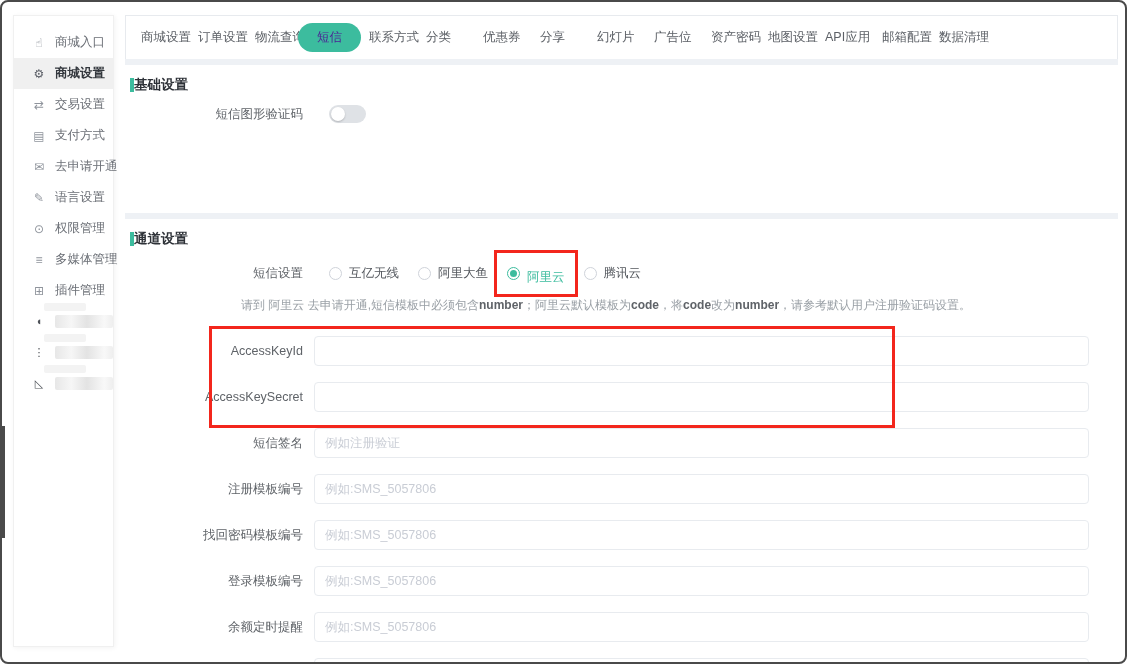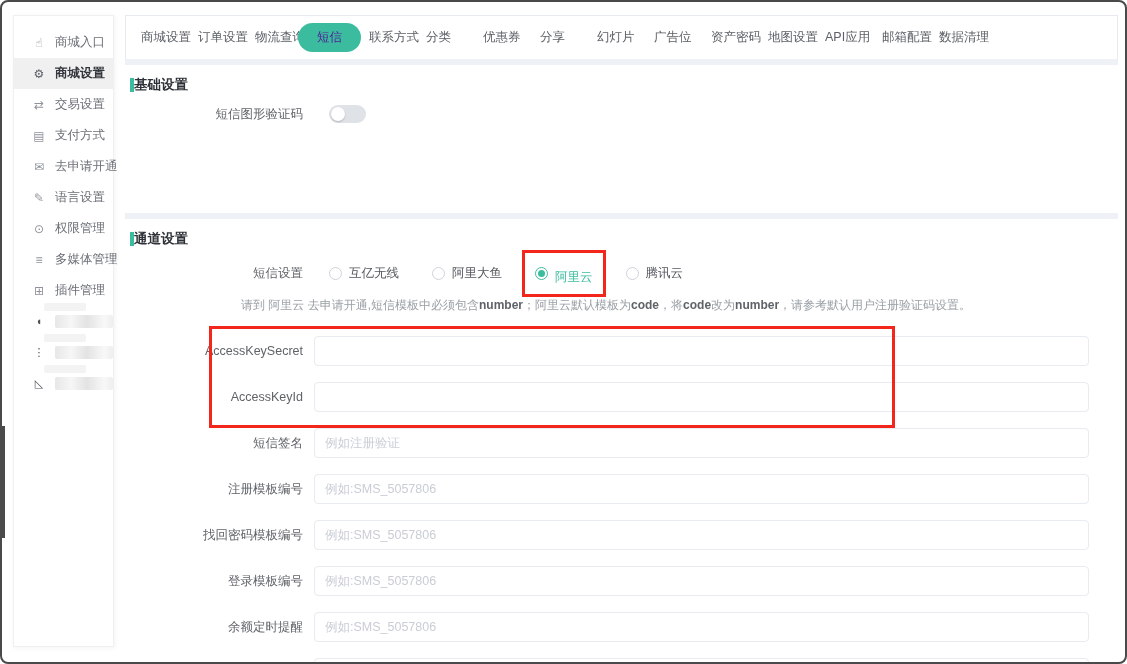--- a/index.html
+++ b/index.html
@@ -57,21 +57,21 @@
   .switch{position:relative;width:37px;height:18px;border-radius:10px;margin-left:15px;cursor:pointer;flex:none;}
   .switch.off{background:#dfe2e6;}
   .switch.on{background:var(--accent);}
   .switch .knob{position:absolute;top:2px;width:14px;height:14px;border-radius:50%;background:#fff;
     box-shadow:0 1px 2px rgba(0,0,0,.2);}
   .switch.off .knob{left:2px;}
   .switch.on .knob{right:2px;}
 
   
   .radio-row{display:flex;align-items:center;margin-top:13px;}
-  .radio-group{display:flex;gap:33px;margin-left:15px;}
+  .radio-group{display:flex;gap:19px;margin-left:15px;}
   .radio-item{position:relative;display:flex;align-items:center;gap:7px;cursor:pointer;}
   .radio-circle{width:13px;height:13px;border-radius:50%;border:1px solid #cfd3da;background:#fff;
     box-sizing:border-box;position:relative;flex:none;}
   .radio-item.selected .radio-circle{border-color:var(--accent);}
   .radio-item.selected .radio-circle::after{content:'';position:absolute;left:2px;top:2px;width:7px;height:7px;
     border-radius:50%;background:var(--accent);}
   .radio-text{font-size:12.5px;color:#53575d;}
   .radio-item.selected .radio-text{color:var(--accent);margin-top:8px;}
   .red-box-radio{position:absolute;left:-13px;right:-13px;top:-11px;bottom:-11px;
     border:3px solid var(--red);pointer-events:none;}
@@ -241,27 +241,27 @@
   </div>
           </div>
       </div>
 
       <div class="hint-row" id="hint-row"><span>请到 阿里云 去申请开通,短信模板中必须包含</span><span class="hint-bold">number</span><span>；阿里云默认模板为</span><span class="hint-bold">code</span><span>，将</span><span class="hint-bold">code</span><span>改为</span><span class="hint-bold">number</span><span>，请参考默认用户注册验证码设置。</span></div>
 
       <div class="fields">
         <div class="red-group" id="red-group">
           <div class="red-box-fields"></div>
         <div class="form-row">
+    <label class="form-label">AccessKeyId</label>
+    <input class="form-input" type="text" style="">
+  </div>
+            <div class="form-row">
     <label class="form-label">AccessKeySecret</label>
     <input class="form-input" type="text" style="">
   </div>
-            <div class="form-row">
-    <label class="form-label">AccessKeyId</label>
-    <input class="form-input" type="text" style="">
-  </div>
           </div>
         <div id="fields-rest">
             <div class="form-row">
     <label class="form-label">短信签名</label>
     <input class="form-input" type="text" placeholder="例如注册验证" style="">
   </div>
             <div class="form-row">
     <label class="form-label">注册模板编号</label>
     <input class="form-input" type="text" placeholder="例如:SMS_5057806" style="">
   </div>

